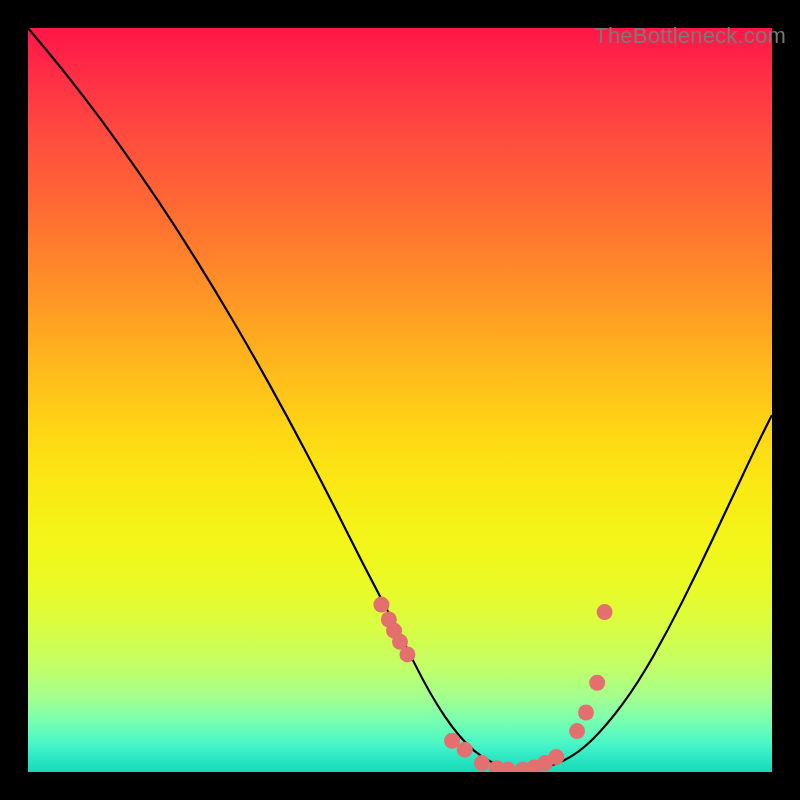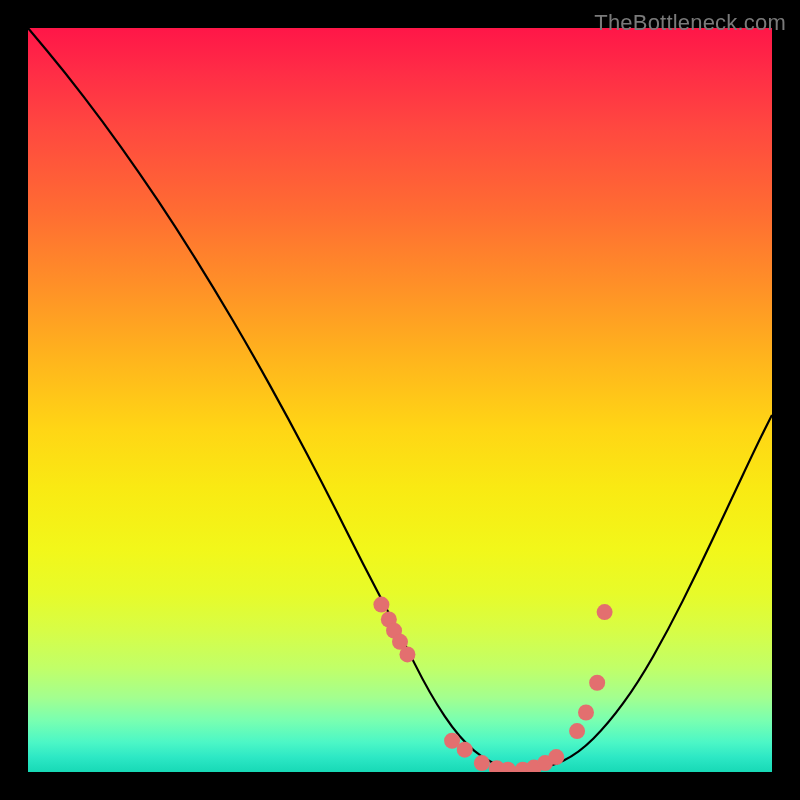--- a/index.html
+++ b/index.html
@@ -6,21 +6,21 @@
   body {
     width: 800px;
     height: 800px;
     background: #000;
     position: relative;
     font-family: Arial, sans-serif;
     overflow: hidden;
   }
   .watermark {
     position: absolute;
-    top: 10px;
+    top: 23px;
     right: 14px;
     color: #7a7a7a;
     font-size: 22px;
     font-weight: 500;
     z-index: 10;
     letter-spacing: 0.2px;
   }
   .plot-area {
     position: absolute;
     left: 28px;

